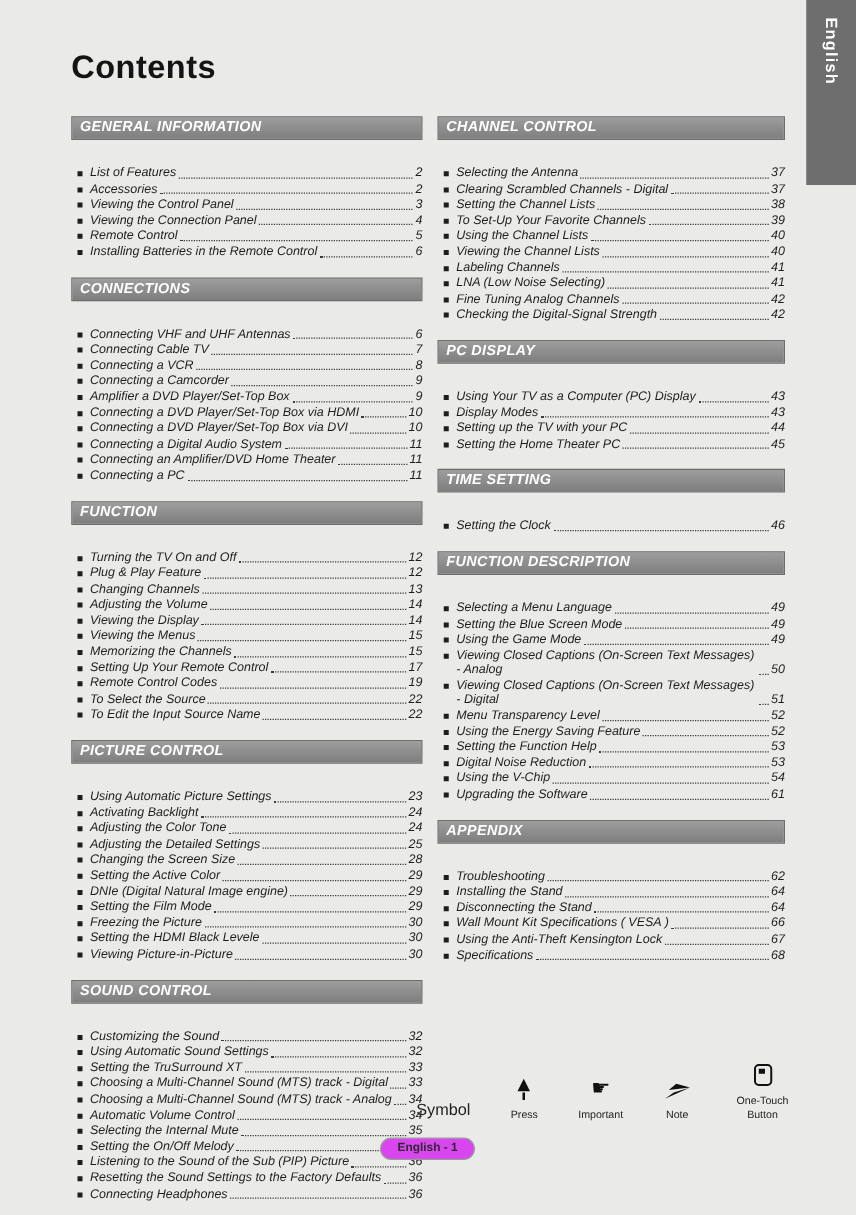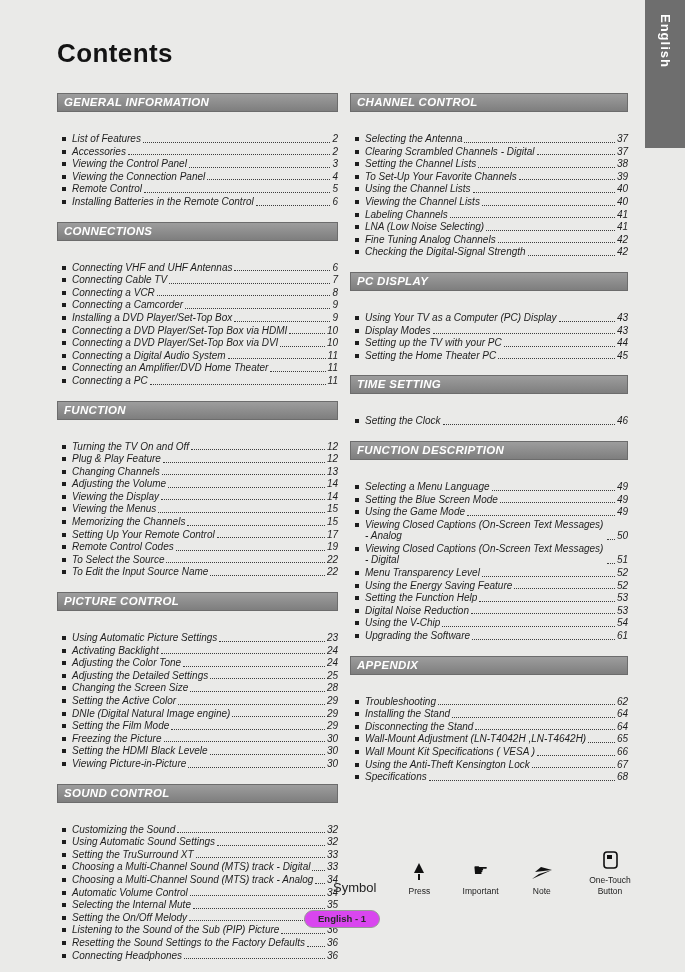--- a/index.html
+++ b/index.html
@@ -182,21 +182,21 @@
               <span class="bullet"></span>
               <span class="item-body">
                 <span class="item-text">Connecting a Camcorder</span>
                 <span class="dots"></span>
                 <span class="page-num">9</span>
               </span>
             </div>
             <div class="toc-item">
               <span class="bullet"></span>
               <span class="item-body">
-                <span class="item-text">Installing a DVD Player/Set-Top Box</span>
+                <span class="item-text">Amplifier a DVD Player/Set-Top Box</span>
                 <span class="dots"></span>
                 <span class="page-num">9</span>
               </span>
             </div>
             <div class="toc-item">
               <span class="bullet"></span>
               <span class="item-body">
                 <span class="item-text">Connecting a DVD Player/Set-Top Box via HDMI</span>
                 <span class="dots"></span>
                 <span class="page-num">10</span>
@@ -763,28 +763,20 @@
                 <span class="dots"></span>
                 <span class="page-num">64</span>
               </span>
             </div>
             <div class="toc-item">
               <span class="bullet"></span>
               <span class="item-body">
                 <span class="item-text">Disconnecting the Stand</span>
                 <span class="dots"></span>
                 <span class="page-num">64</span>
-              </span>
-            </div>
-            <div class="toc-item">
-              <span class="bullet"></span>
-              <span class="item-body">
-                <span class="item-text">Wall-Mount Adjustment (LN-T4042H ,LN-T4642H)</span>
-                <span class="dots"></span>
-                <span class="page-num">65</span>
               </span>
             </div>
             <div class="toc-item">
               <span class="bullet"></span>
               <span class="item-body">
                 <span class="item-text">Wall Mount Kit Specifications ( VESA )</span>
                 <span class="dots"></span>
                 <span class="page-num">66</span>
               </span>
             </div>

